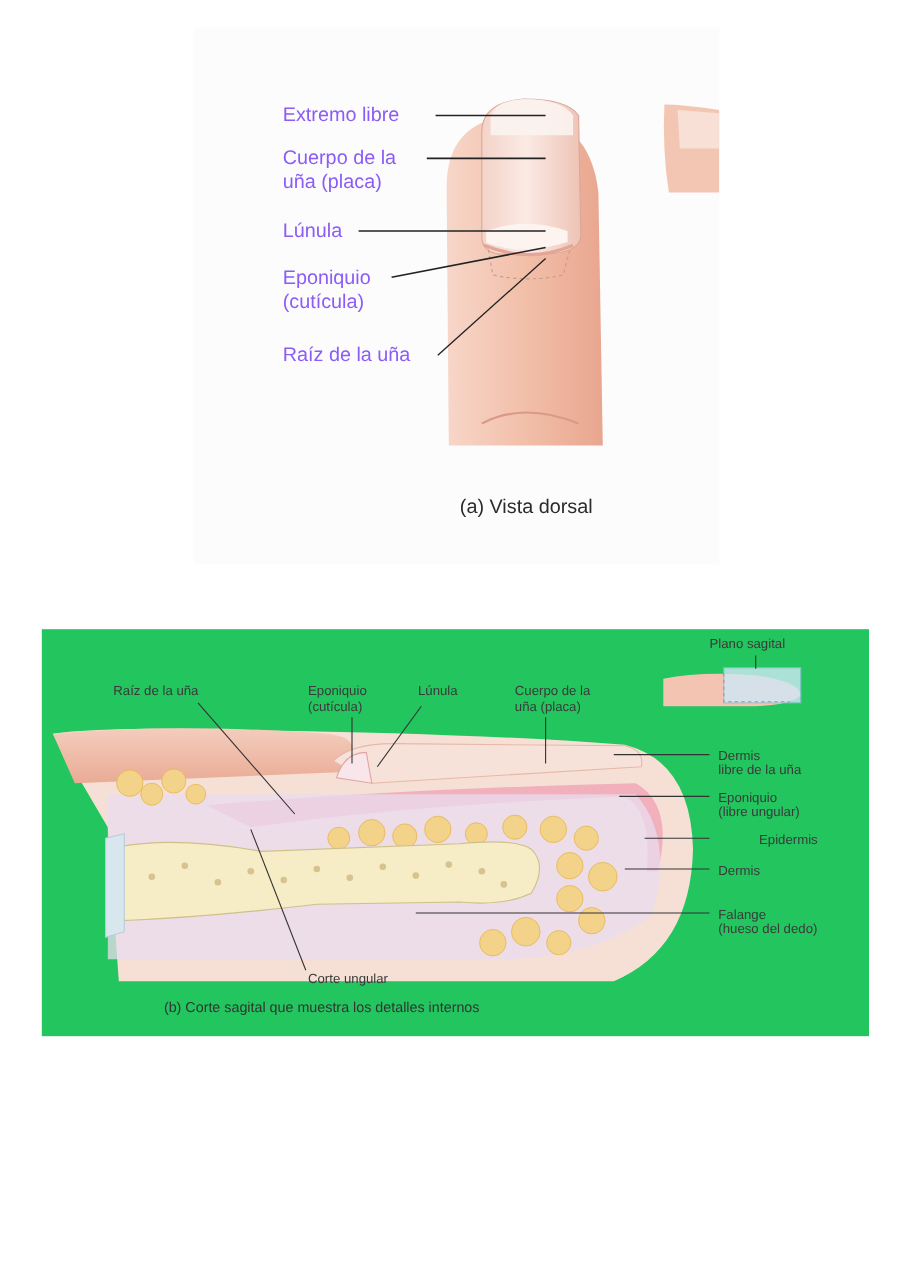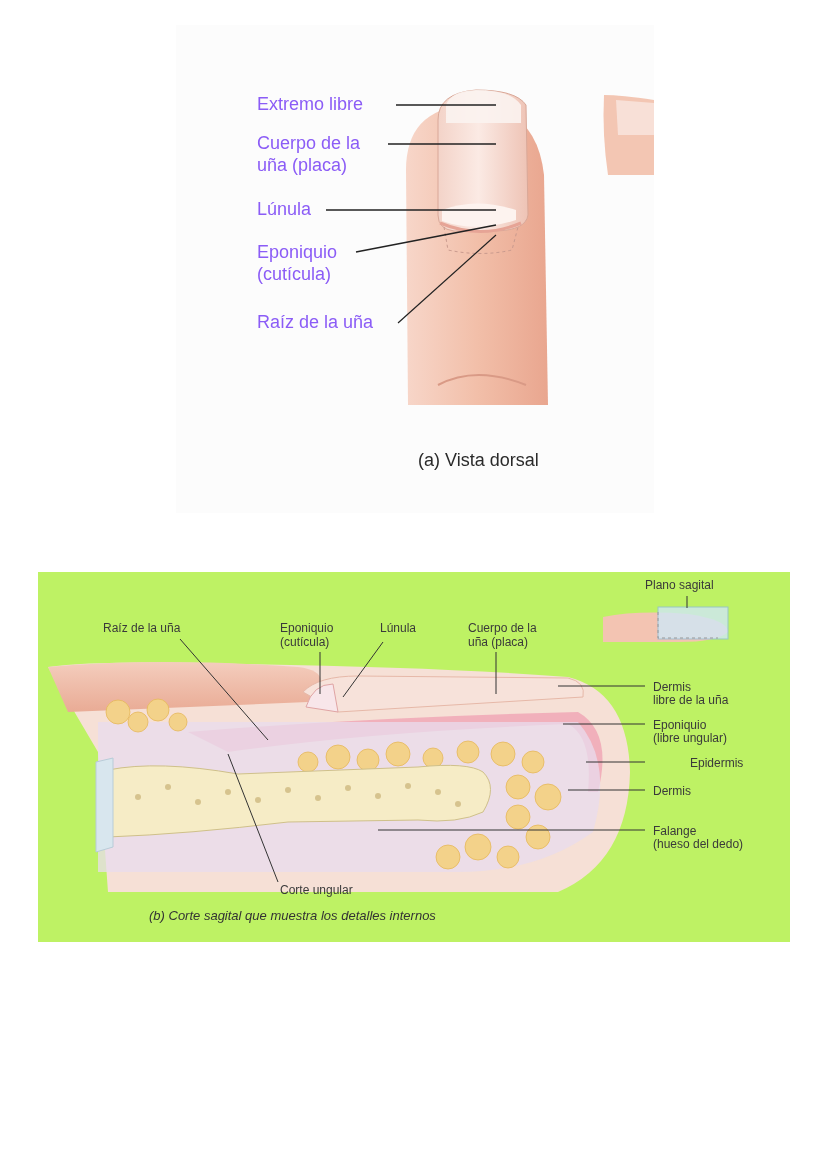--- a/index.html
+++ b/index.html
@@ -1,24 +1,24 @@
 <!DOCTYPE html>
 <html><head>
 <meta charset="utf-8">
 <style>
   html,body{margin:0;padding:0;}
   body{width:828px;height:1170px;background:#ffffff;position:relative;overflow:hidden;font-family:"Liberation Sans",sans-serif;}
   .panel{position:absolute;background:#fdfdfd;}
   #panel-a{left:176px;top:25px;width:478px;height:488px;background:#fcfcfc;}
-  #panel-b{left:38px;top:572px;width:752px;height:370px;background:#bef264;}
+  #panel-b{left:38px;top:572px;width:752px;height:370px;background:#22c55e;}
   svg{position:absolute;left:0;top:0;}
   .lbl-a{position:absolute;font-size:18px;color:#8b5cf6;line-height:22px;white-space:nowrap;}
   .lbl-b{position:absolute;font-size:12px;color:#3a3a3a;line-height:14px;white-space:nowrap;}
   .cap-a{position:absolute;font-size:18px;color:#2a2a2a;}
-  .cap-b{position:absolute;font-size:13px;color:#333;font-style:italic;}
+  .cap-b{position:absolute;font-size:13px;color:#333;}
 </style>
 </head>
 <body>
 
 <div id="panel-a" class="panel">
   <svg width="478" height="488">
     <defs>
       <linearGradient id="fingerGrad" x1="0" x2="1" y1="0" y2="0">
         <stop offset="0" stop-color="#f7d6c9"></stop>
         <stop offset="0.5" stop-color="#f2bfa9"></stop>

